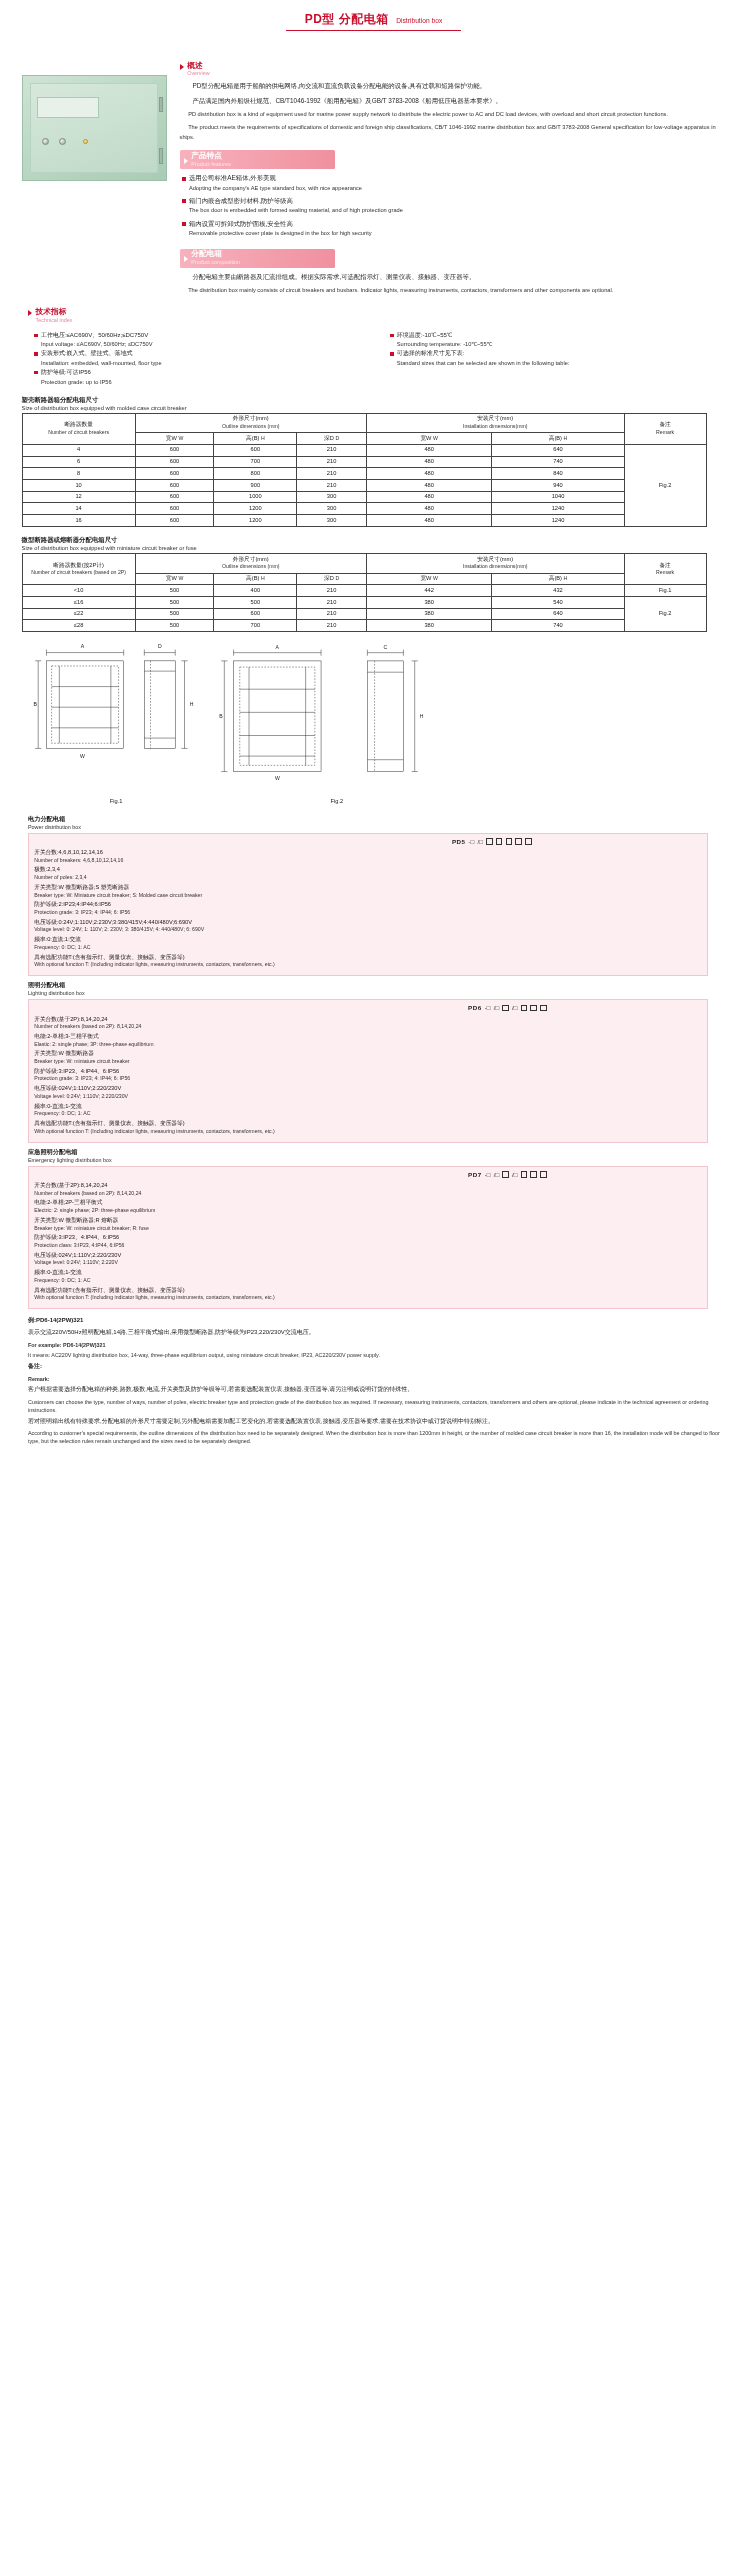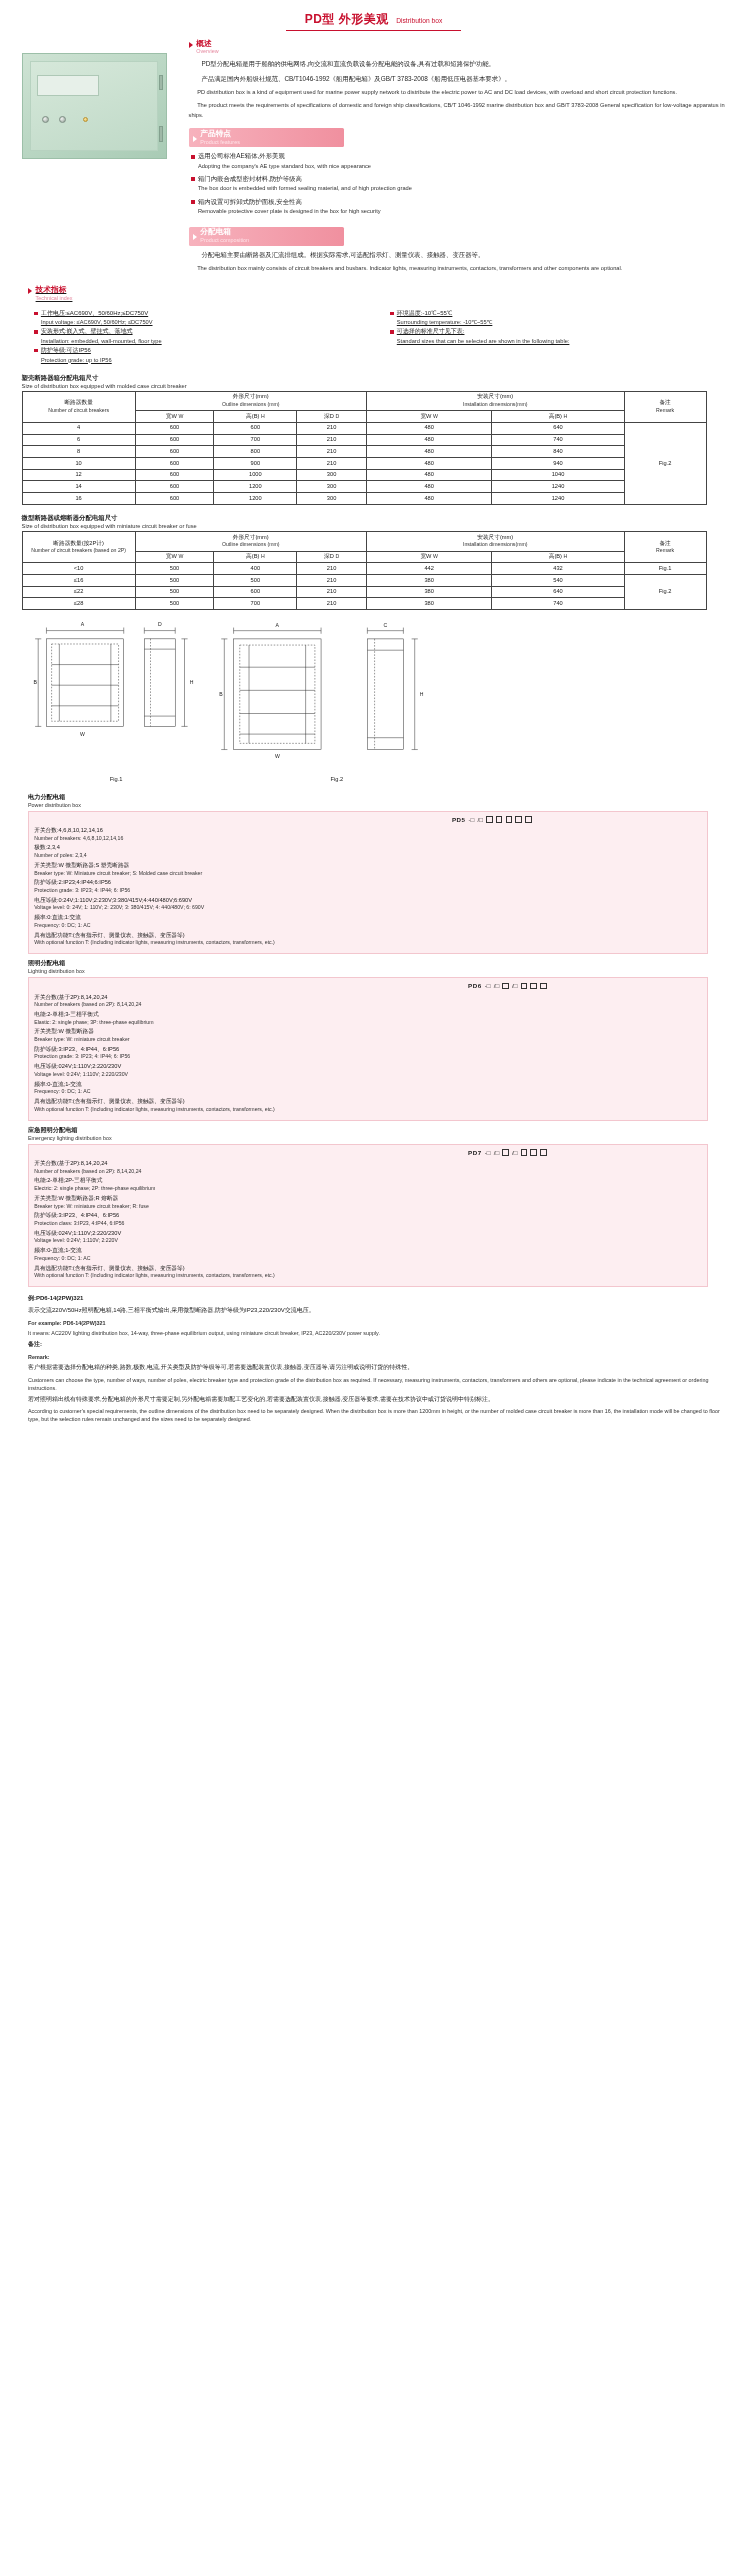--- a/index.html
+++ b/index.html
@@ -83,21 +83,22 @@
     margin-top: 2.1px;
     flex: none;
   }
   .sec-banner .cn { color: #ffffff; font-size: 7.7px; font-weight: bold; line-height: 8.8px; }
   .sec-banner .en { color: #ffe3e8; font-size: 5.4px; line-height: 6.7px; }
 
   
   .top-block {
     display: flex;
     padding: 3.1px 20.6px 0 21.6px;
-    gap: 12px;
+    gap: 3px;
+    margin-top: 22px;
   }
   .prod-img-col { width: 155px; flex: none; padding-top: 15.5px; }
   .prod-photo {
     width: 145px; height: 106px;
     background: linear-gradient(150deg,#cfe3d4 0%, #bcd8c5 45%, #a9cbb5 100%);
     border: 0.5px solid #9cbfa8;
     position: relative;
   }
   .prod-photo .panel {
     position: absolute; left: 7.2px; top: 7.2px; right: 7.2px; bottom: 7.2px;
@@ -150,21 +151,21 @@
   .feat-cn {
     font-size: 6.4px; line-height: 10.3px; color: #1f1f1f;
     display: flex; gap: 3.1px; align-items: flex-start;
   }
   .feat-cn .sq {
     width: 4.1px; height: 4.1px; background: #c8102e; margin-top: 3.1px; flex: none;
   }
   .feat-en { font-size: 5.7px; line-height: 8.8px; color: #333; padding-left: 7.2px; }
 
   
-  .sec-body { padding: 3.1px 21.6px 0 28px; text-decoration: underline; }
+  .sec-body { padding: 3.1px 21.6px 0 28px; }
   .tech-cols { display: flex; gap: 20.6px; padding: 4.1px 0 0 6.2px; }
   .tech-col { flex: 1; }
   .tech-line {
     font-size: 6px; line-height: 9.8px; color: #1f1f1f;
     display: flex; gap: 3.1px; align-items: flex-start;
   }
   .tech-line .sq { width: 3.6px; height: 3.6px; background: #c8102e; margin-top: 3.1px; flex: none; }
   .tech-sub { font-size: 5.7px; line-height: 8.8px; color: #333; padding-left: 6.7px; }
 
   
@@ -231,21 +232,21 @@
   .sel-p { font-size: 6px; line-height: 9.8px; margin: 2.6px 0; }
   .sel-p-en { font-size: 5.4px; line-height: 8.2px; margin: 2.6px 0; color: #333; }
   .sel-strong { font-weight: bold; }
 </style>
 </head>
 <body>
 
 <div class="page">
 
   <div class="doc-title-wrap">
-    <span class="doc-title-cn">PD型 外形美观</span>
+    <span class="doc-title-cn">PD型 分配电箱</span>
     <span class="doc-title-en">Distribution box</span>
     <div class="title-rule"></div>
   </div>
 
   <div class="top-block">
     <div class="prod-img-col">
       <div class="prod-photo">
         <div class="panel"></div>
         <div class="label-plate"></div>
         <div class="knob k1"></div>

